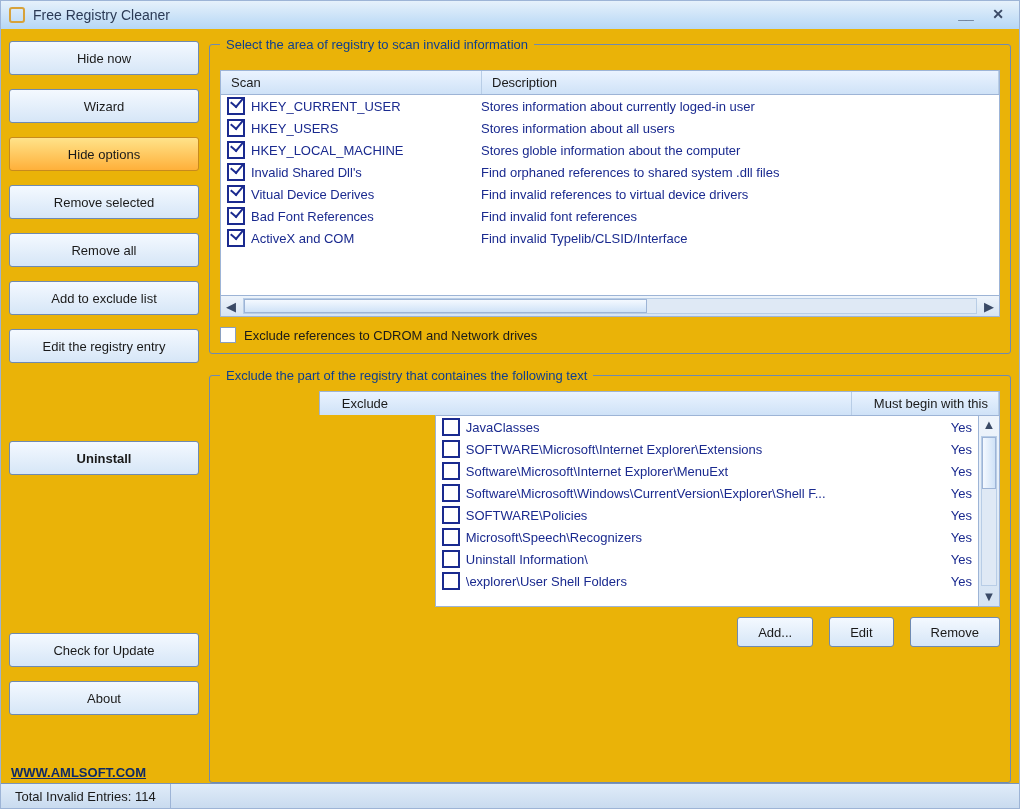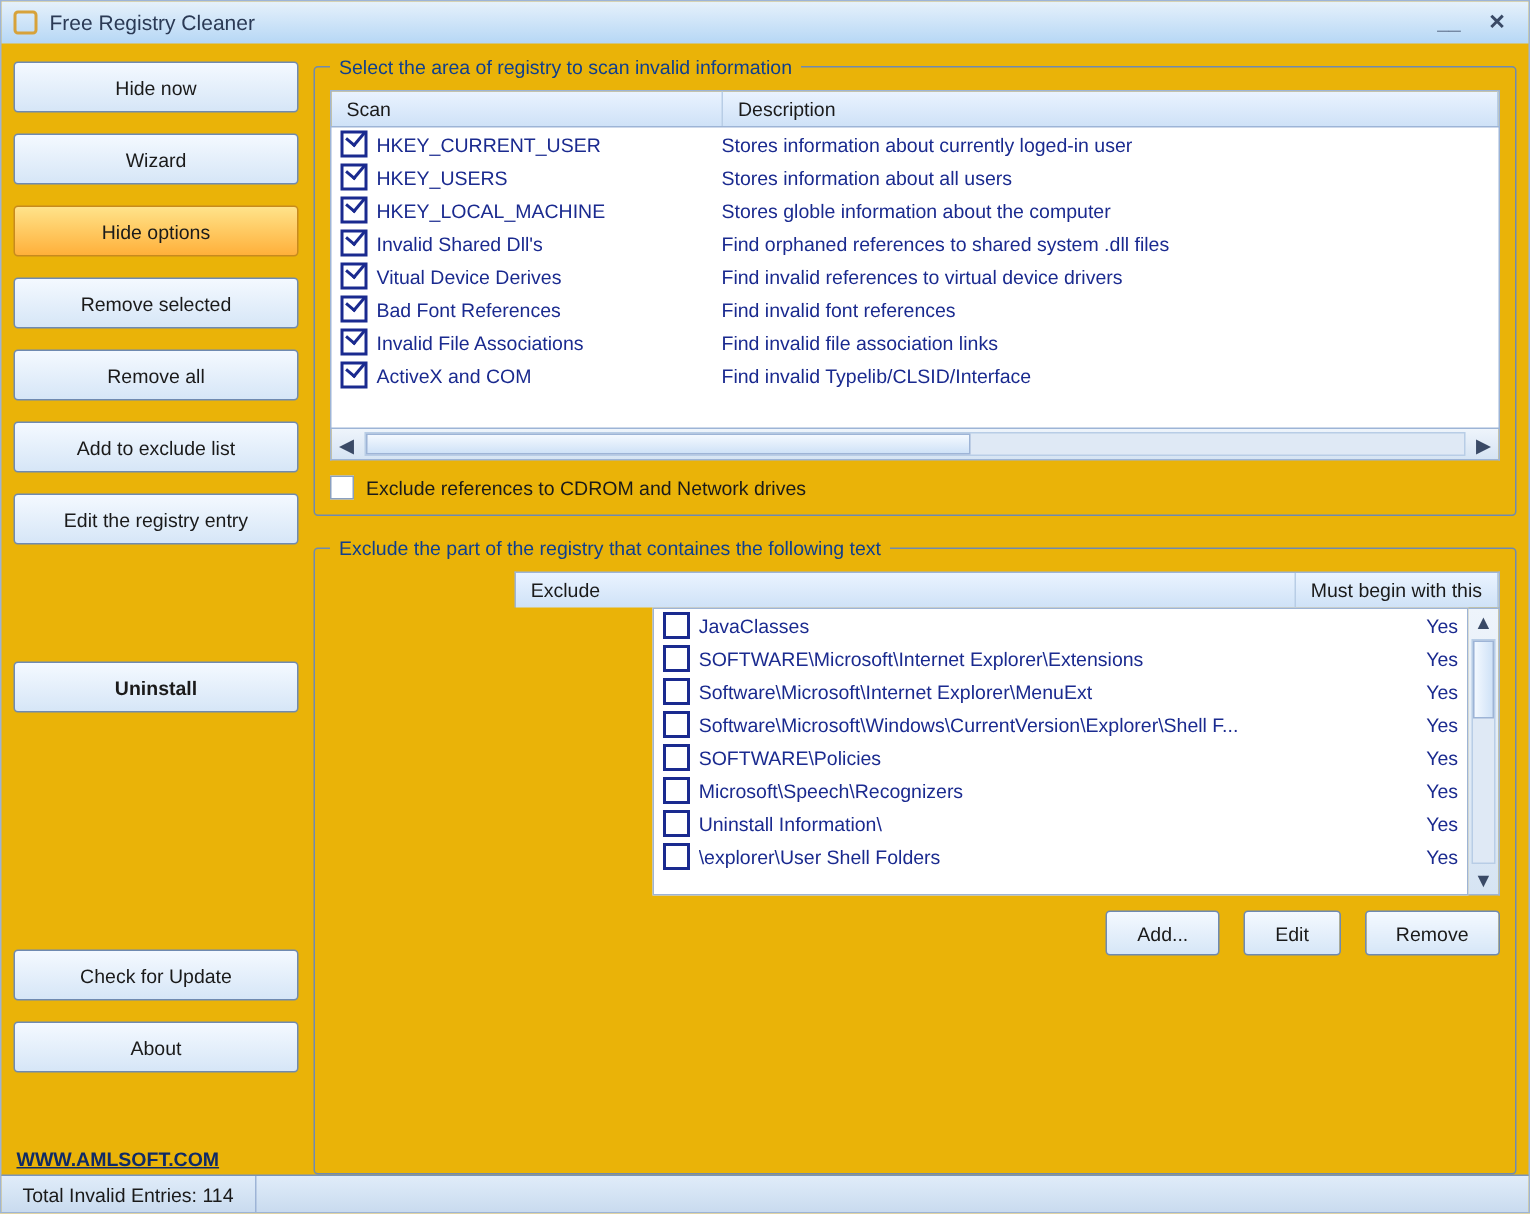--- a/index.html
+++ b/index.html
@@ -11,36 +11,36 @@
   .body{flex:1;display:flex;padding:8px 8px 0 8px;gap:10px;min-height:0;}
   .sidebar{width:190px;display:flex;flex-direction:column;gap:14px;padding-top:4px;}
   .sidebtn{height:32px;border:1px solid #6f8ab1;background:linear-gradient(to bottom,#f4f9ff,#d6e6f7);border-radius:3px;display:flex;align-items:center;justify-content:center;color:#1a1a1a;cursor:pointer;}
   .sidebtn.active{background:linear-gradient(to bottom,#ffe38a,#ffb03a);border-color:#c78a1e;}
   .sidebtn.bold{font-weight:bold;}
   .sidegap{height:50px;}
   .sidegap2{height:130px;}
   .main{flex:1;display:flex;flex-direction:column;gap:14px;min-height:0;}
   fieldset.grp{border:1px solid #6f8ab1;border-radius:3px;padding:8px 10px 10px 10px;margin:0;position:relative;}
   fieldset.grp>legend{color:#0f3f8f;padding:0 6px;font-size:13px;}
-  .listhdr{display:flex;background:linear-gradient(to bottom,#eaf3ff,#cfe2f7);border:1px solid #9db4d6;border-bottom:none;}
+  .listhdr{display:flex;background:linear-gradient(to bottom,#eaf3ff,#cfe2f7);border:1px solid #9db4d6;border-bottom:none;margin-top:10px;}
   .listhdr .hcell{padding:4px 10px;color:#1a1a1a;border-right:1px solid #b8cde6;}
   .listbody{background:#fff;border:1px solid #9db4d6;min-height:200px;}
   .row{display:flex;align-items:center;padding:2px 6px;color:#1a2a8f;}
   .row .chk{width:14px;height:14px;border:2px solid #1a2a8f;margin-right:6px;position:relative;flex-shrink:0;cursor:pointer;}
   .row .chk.checked::after{content:"";position:absolute;left:2px;top:-2px;width:10px;height:6px;border-left:2px solid #1a2a8f;border-bottom:2px solid #1a2a8f;transform:rotate(-50deg);}
   .row .c1{width:230px;}
   .row .c2{flex:1;}
   .hscroll{height:20px;background:linear-gradient(to bottom,#eef4fb,#d6e4f3);border:1px solid #9db4d6;border-top:none;display:flex;align-items:center;}
   .hscroll .arrow{width:20px;text-align:center;color:#3a4a66;cursor:pointer;}
   .hscroll .track{flex:1;height:14px;background:#dfe9f5;border:1px solid #b8cde6;margin:0 2px;position:relative;}
   .hscroll .thumb{position:absolute;left:0;top:0;height:100%;width:55%;background:linear-gradient(to bottom,#f4f9ff,#cfe2f7);border:1px solid #9db4d6;box-sizing:border-box;}
   .excludeck{display:flex;align-items:center;margin-top:10px;color:#1a1a1a;}
   .excludeck .chk2{width:14px;height:14px;border:1px solid #8aa0c0;background:#fff;margin-right:8px;cursor:pointer;}
   .exhdr{display:flex;background:linear-gradient(to bottom,#eaf3ff,#cfe2f7);border:1px solid #9db4d6;border-bottom:none;}
-  .exhdr .hcell{padding:4px 10px;color:#1a1a1a;border-right:1px solid #b8cde6;}
+  .exhdr .hcell{padding:4px 10px;color:#1a1a1a;border-right:1px solid #b8cde6;margin-left:12px;}
   .exbody-wrap{display:flex;}
   .exbody{flex:1;background:#fff;border:1px solid #9db4d6;min-height:190px;}
   .vscroll{width:20px;background:linear-gradient(to bottom,#eef4fb,#d6e4f3);border:1px solid #9db4d6;border-left:none;display:flex;flex-direction:column;align-items:center;}
   .vscroll .arrow{height:18px;width:100%;text-align:center;color:#3a4a66;cursor:pointer;line-height:18px;}
   .vscroll .track{flex:1;width:14px;background:#dfe9f5;border:1px solid #b8cde6;position:relative;margin:2px 0;}
   .vscroll .thumb{position:absolute;left:0;top:0;width:100%;height:35%;background:linear-gradient(to right,#f4f9ff,#cfe2f7);border:1px solid #9db4d6;box-sizing:border-box;}
   .exrow{display:flex;align-items:center;padding:2px 6px;color:#1a2a8f;}
   .exrow .chk{width:14px;height:14px;border:2px solid #1a2a8f;margin-right:6px;flex-shrink:0;cursor:pointer;}
   .exrow .c1{width:485px;white-space:nowrap;overflow:hidden;text-overflow:ellipsis;}
   .exrow .c2{flex:1;}
@@ -111,25 +111,20 @@
               <div class="c1">Vitual Device Derives</div>
               <div class="c2">Find invalid references to virtual device drivers</div>
             </div>
             <div class="row">
               <div class="chk checked"></div>
               <div class="c1">Bad Font References</div>
               <div class="c2">Find invalid font references</div>
             </div>
             <div class="row">
               <div class="chk checked"></div>
-              <div class="c1">Invalid File Associations</div>
-              <div class="c2">Find invalid file association links</div>
-            </div>
-            <div class="row">
-              <div class="chk checked"></div>
               <div class="c1">ActiveX and COM</div>
               <div class="c2">Find invalid Typelib/CLSID/Interface</div>
             </div>
           </div>
         <div class="hscroll">
           <div class="arrow">◀</div>
           <div class="track">
               <div class="thumb"></div>
             </div>
           <div class="arrow">▶</div>

